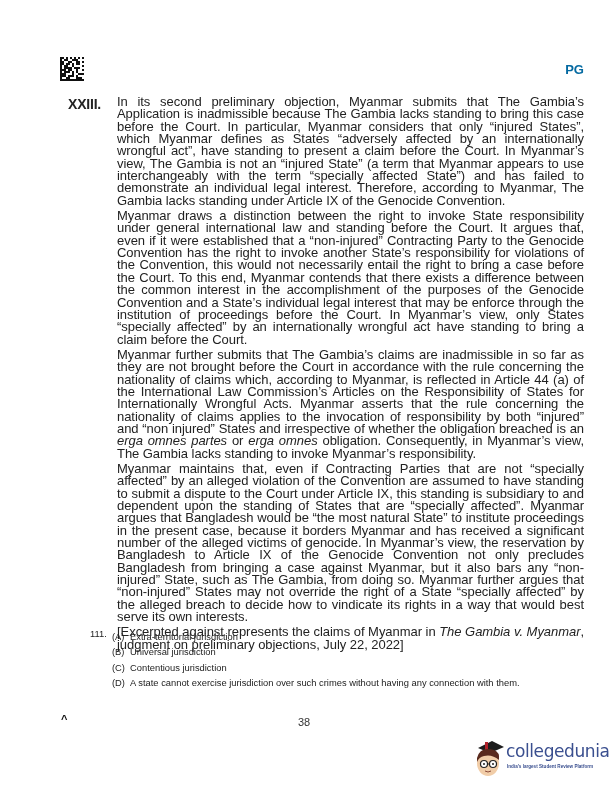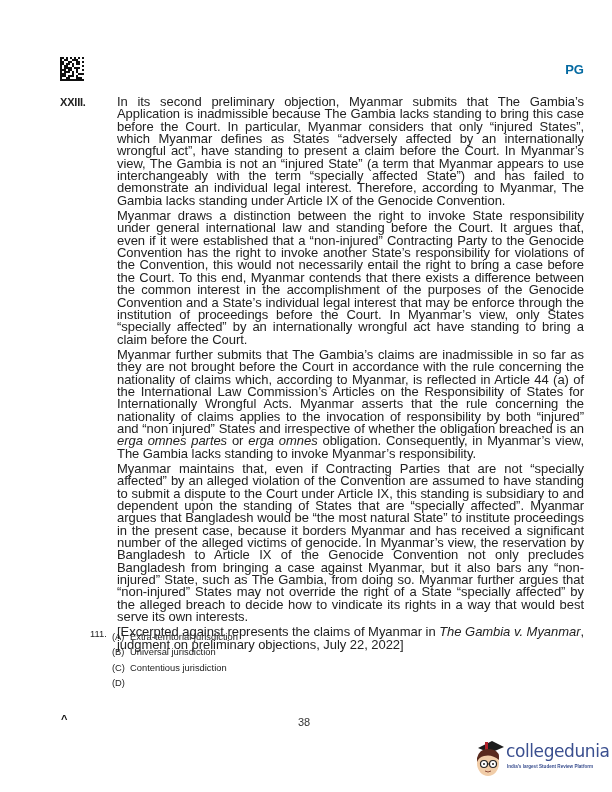--- a/index.html
+++ b/index.html
@@ -11,22 +11,22 @@
       position: absolute; left: 60px; top: 57px; width: 24px; height: 24px;
     }
     .pg-code {
       position: absolute; right: 28px; top: 62px;
       font-weight: bold; font-size: 13px; color: #0369a1;
     }
     .passage {
       position: absolute; left: 60px; top: 96px; width: 524px;
     }
     .passage-num {
-      position: absolute; left: 0; top: 0;
-      font-weight: bold; font-size: 11px; letter-spacing: -0.2px;
+      position: absolute; left: 8px; top: 0;
+      font-weight: bold; font-size: 14px; letter-spacing: -0.2px;
     }
     .para {
       margin: 0 0 3px 57px; font-size: 13px; line-height: 12.35px;
       text-align: justify; letter-spacing: -0.05px;
     }
     .para i { font-style: italic; }
     .question {
       position: absolute; left: 90px; top: 628px; width: 494px;
       font-size: 9.35px; line-height: 12.35px;
     }
@@ -117,20 +117,21 @@
     <div class="option">
       <span class="opt-label">(B)</span>
       <span>Universal jurisdiction</span>
     </div>
     <div class="option">
       <span class="opt-label">(C)</span>
       <span>Contentious jurisdiction</span>
     </div>
     <div class="option">
       <span class="opt-label">(D)</span>
+      <span>A state cannot exercise jurisdiction over such crimes without having any connection with them.</span>
     </div>
   </div>
 </div>
 
 <div class="footer-caret">^</div>
 <div class="page-no">38</div>
 
 <div class="logo">
   <svg width="36" height="44" viewBox="0 0 36 44" style="position:absolute;left:0;top:0;">
     <polygon points="6,10 20,3 32,9 18,15" fill="#1d1d1d"></polygon>

